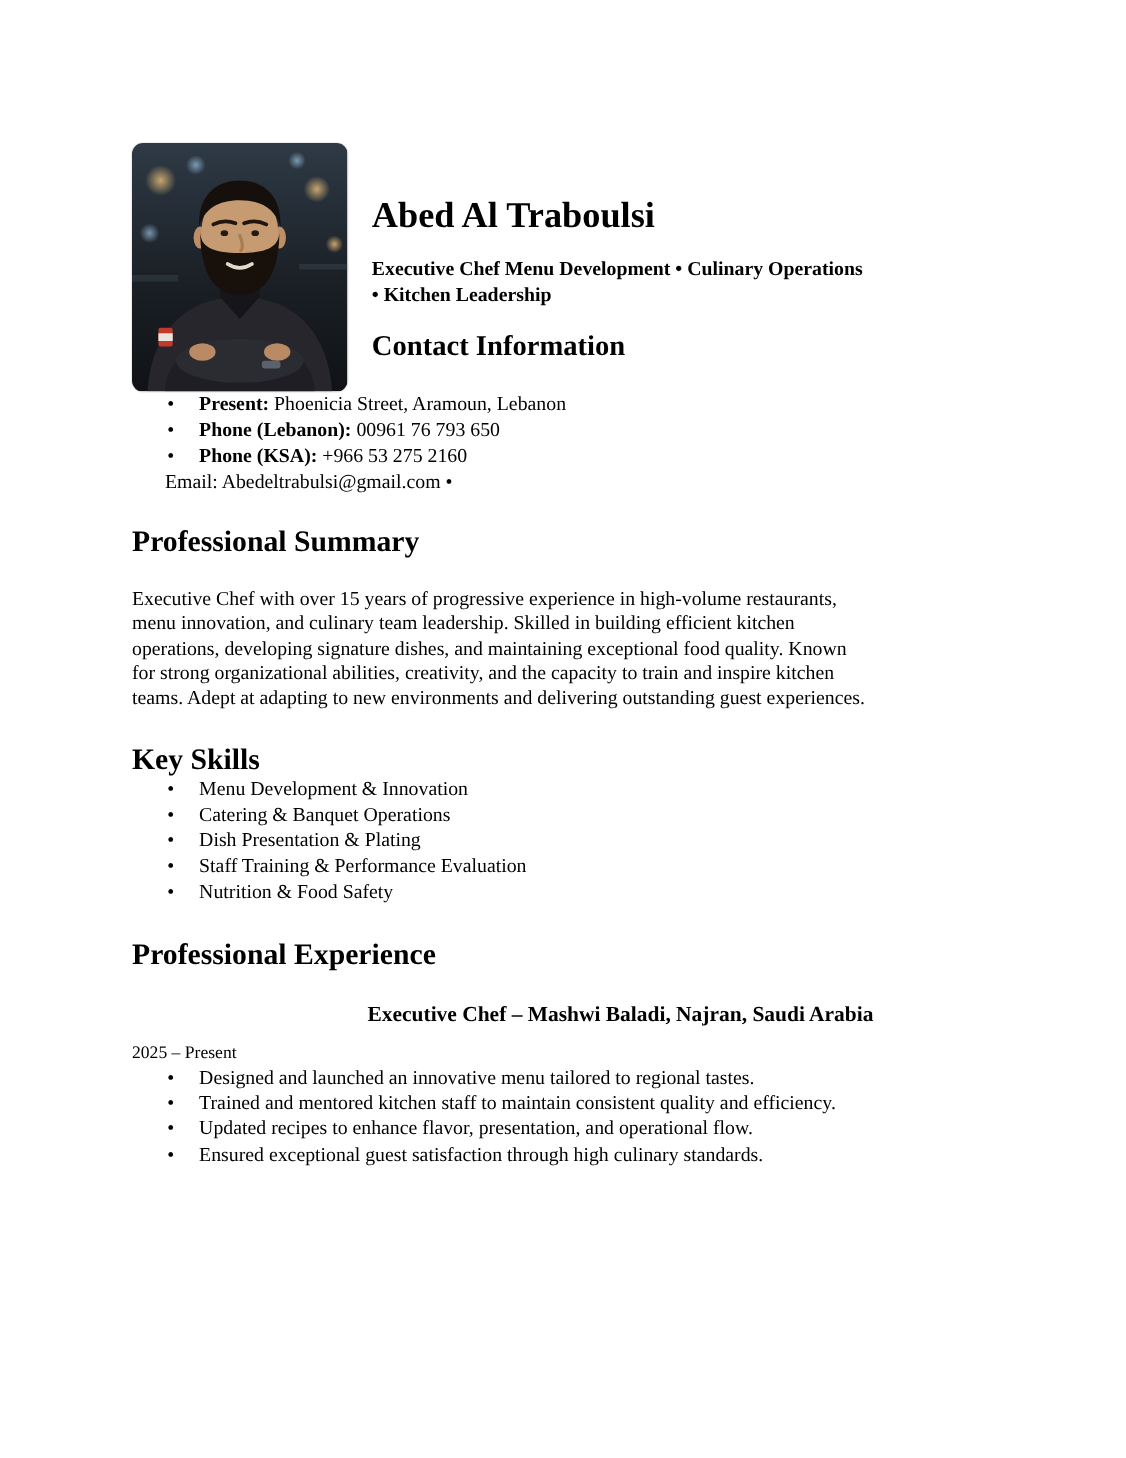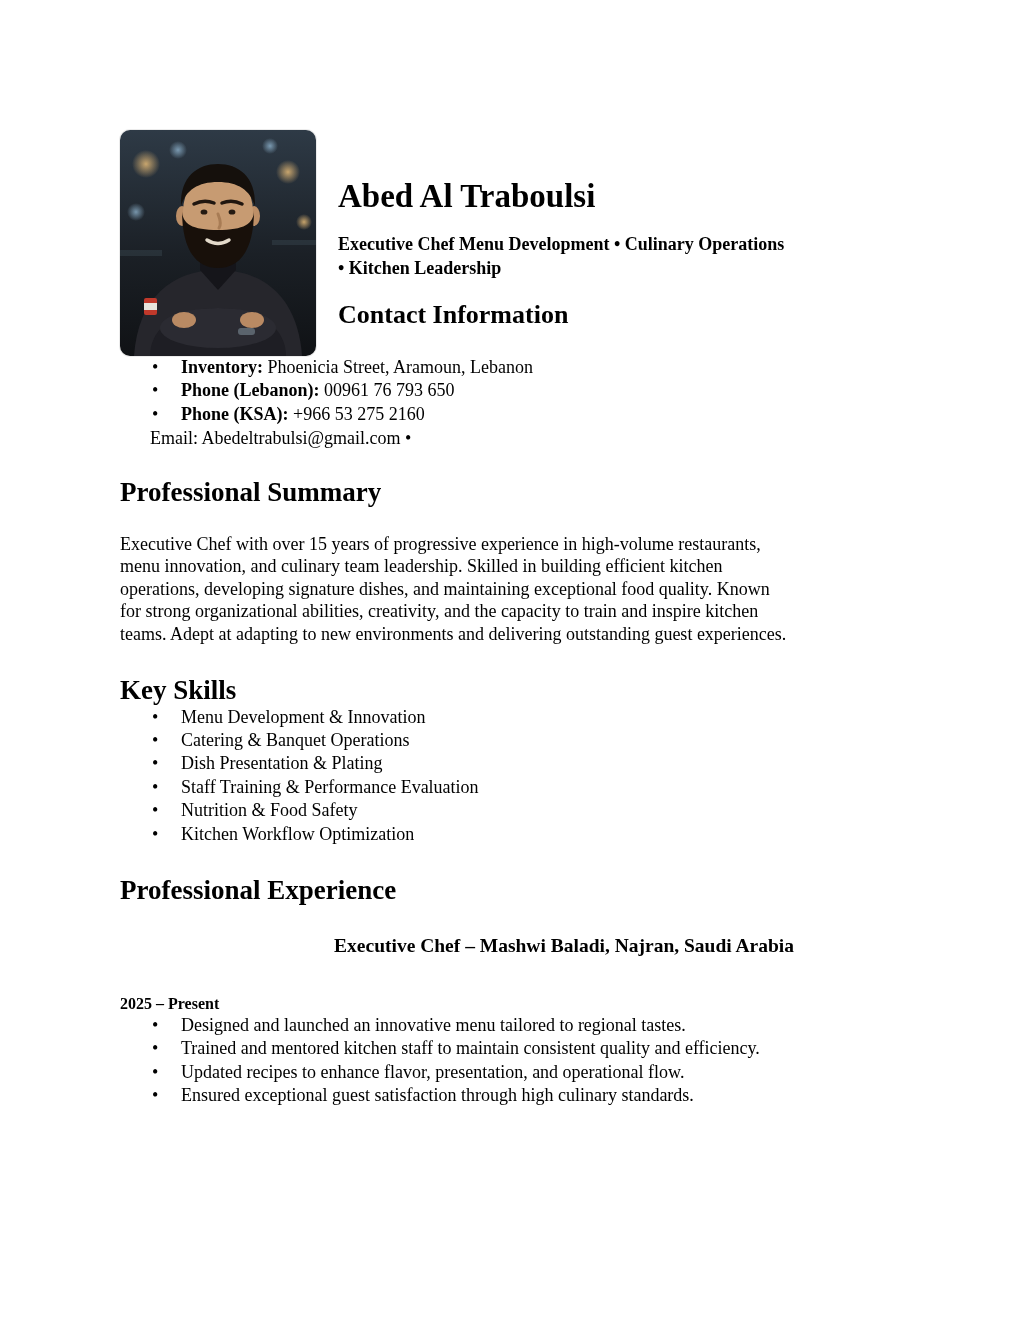--- a/index.html
+++ b/index.html
@@ -105,23 +105,23 @@
   .skills-list { margin-top: 26px; }
   .experience-heading { margin-top: 29px !important; }
   .job-title {
     margin-top: 28px;
     font-size: 19.5px;
     font-weight: bold;
     line-height: 24px;
     text-align: right;
   }
   .job-dates {
-    margin-top: 36px;
+    margin-top: 13px;
     font-size: 16px;
-    font-weight: bold;
+    font-weight: normal;
     line-height: 20px;
   }
   .experience-list { margin-top: 25px; }
 </style>
 </head>
 <body>
 
 <div class="page">
   <div class="content">
 
@@ -194,37 +194,36 @@
       </div>
 
       <div class="header-col">
         <h1 class="name">Abed Al Traboulsi</h1>
         <div class="subtitle">Executive Chef Menu Development • Culinary Operations • Kitchen Leadership</div>
         <h2 class="contact-heading">Contact Information</h2>
       </div>
     </div>
 
     <ul class="doc-list contact-list">
-      <li><span class="b">Inventory:</span> <span>Phoenicia Street, Aramoun, Lebanon</span></li>
+      <li><span class="b">Present:</span> <span>Phoenicia Street, Aramoun, Lebanon</span></li>
       <li><span class="b">Phone (Lebanon):</span> <span>00961 76 793 650</span></li>
       <li><span class="b">Phone (KSA):</span> <span>+966 53 275 2160</span></li>
     </ul>
     <div class="email-line"><span>Email:</span> <span>Abedeltrabulsi@gmail.com</span> <span>•</span></div>
 
     <h2 class="section-heading summary-heading">Professional Summary</h2>
     <div class="summary-text">Executive Chef with over 15 years of progressive experience in high-volume restaurants, menu innovation, and culinary team leadership. Skilled in building efficient kitchen operations, developing signature dishes, and maintaining exceptional food quality. Known for strong organizational abilities, creativity, and the capacity to train and inspire kitchen teams. Adept at adapting to new environments and delivering outstanding guest experiences.</div>
 
     <h2 class="section-heading skills-heading">Key Skills</h2>
     <ul class="doc-list skills-list">
       <li>Menu Development &amp; Innovation</li>
       <li>Catering &amp; Banquet Operations</li>
       <li>Dish Presentation &amp; Plating</li>
       <li>Staff Training &amp; Performance Evaluation</li>
       <li>Nutrition &amp; Food Safety</li>
-      <li>Kitchen Workflow Optimization</li>
     </ul>
 
     <h2 class="section-heading experience-heading">Professional Experience</h2>
     <div class="job-title">Executive Chef – Mashwi Baladi, Najran, Saudi Arabia</div>
     <div class="job-dates">2025 – Present</div>
     <ul class="doc-list experience-list">
       <li>Designed and launched an innovative menu tailored to regional tastes.</li>
       <li>Trained and mentored kitchen staff to maintain consistent quality and efficiency.</li>
       <li>Updated recipes to enhance flavor, presentation, and operational flow.</li>
       <li>Ensured exceptional guest satisfaction through high culinary standards.</li>

